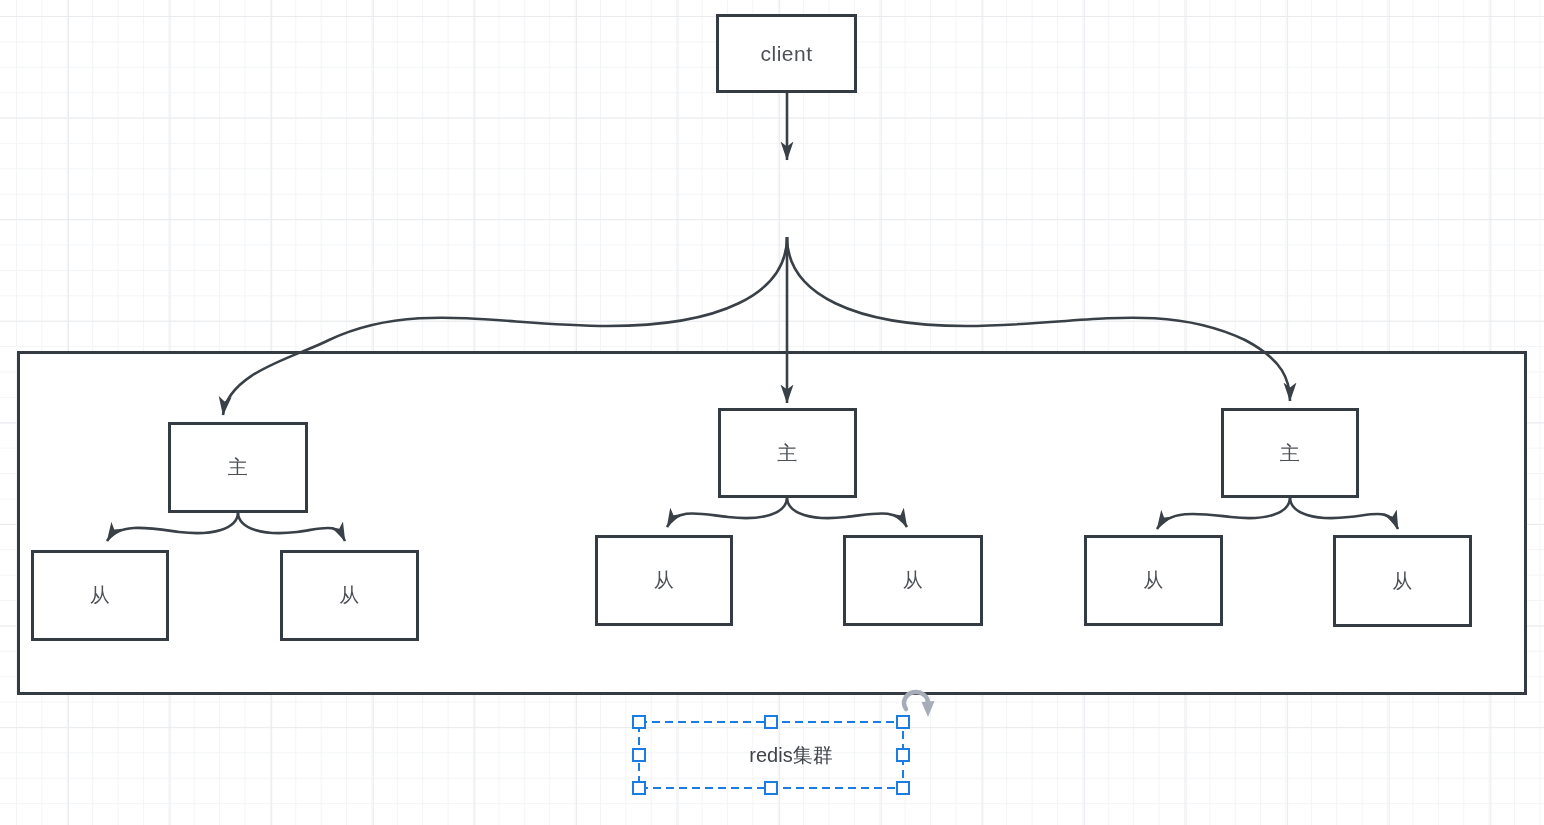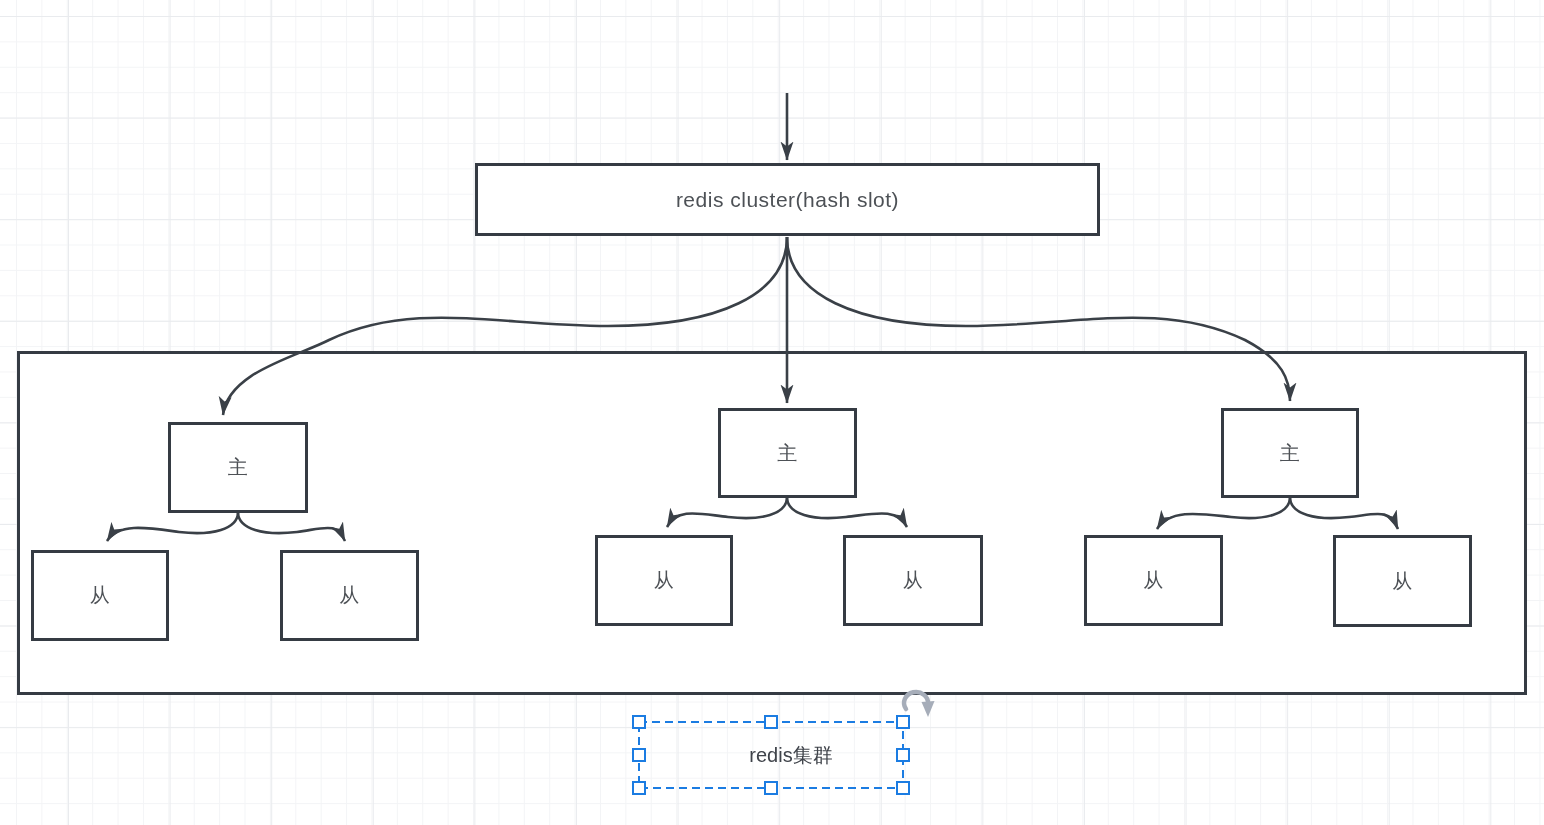--- a/index.html
+++ b/index.html
@@ -58,22 +58,22 @@
     <path class="edge" d="M 787 237 L 787 403" marker-end="url(#arrow)"></path>
     <path class="edge" d="M 787 237 C 787 295 856 326 966 326 C 1076 326 1160 300 1245 340 C 1283 360 1290 380 1290 401" marker-end="url(#arrow)"></path>
     <path class="edge" d="M 238 513 C 237 529 213 536 179 532 C 150 528 119 522 107 541" marker-end="url(#arrow)"></path>
     <path class="edge" d="M 238 513 C 239 529 263 536 297 532 C 326 528 336 522 345 541" marker-end="url(#arrow)"></path>
     <path class="edge" d="M 787 498 C 786 514 762 521 728 517 C 700 514 678 507 667 527" marker-end="url(#arrow)"></path>
     <path class="edge" d="M 787 498 C 788 514 812 521 846 517 C 874 514 896 507 907 527" marker-end="url(#arrow)"></path>
     <path class="edge" d="M 1290 498 C 1289 514 1265 521 1231 517 C 1203 514 1170 508 1157 529" marker-end="url(#arrow)"></path>
     <path class="edge" d="M 1290 498 C 1291 514 1315 521 1349 517 C 1377 514 1389 508 1398 529" marker-end="url(#arrow)"></path>
   </svg>
 
+  <div class="node" style="left:716px;top:14px;width:141px;height:79px;">client</div>
 
-  <div class="node" style="left:475px;top:163px;width:625px;height:73px;">redis cluster(hash slot)</div>
 
   <div class="node cjk" style="left:168px;top:422px;width:140px;height:91px;">主</div>
   <div class="node cjk" style="left:31px;top:550px;width:138px;height:91px;">从</div>
   <div class="node cjk" style="left:280px;top:550px;width:139px;height:91px;">从</div>
 
   <div class="node cjk" style="left:718px;top:408px;width:139px;height:90px;">主</div>
   <div class="node cjk" style="left:595px;top:535px;width:138px;height:91px;">从</div>
   <div class="node cjk" style="left:843px;top:535px;width:140px;height:91px;">从</div>
 
   <div class="node cjk" style="left:1221px;top:408px;width:138px;height:90px;">主</div>

